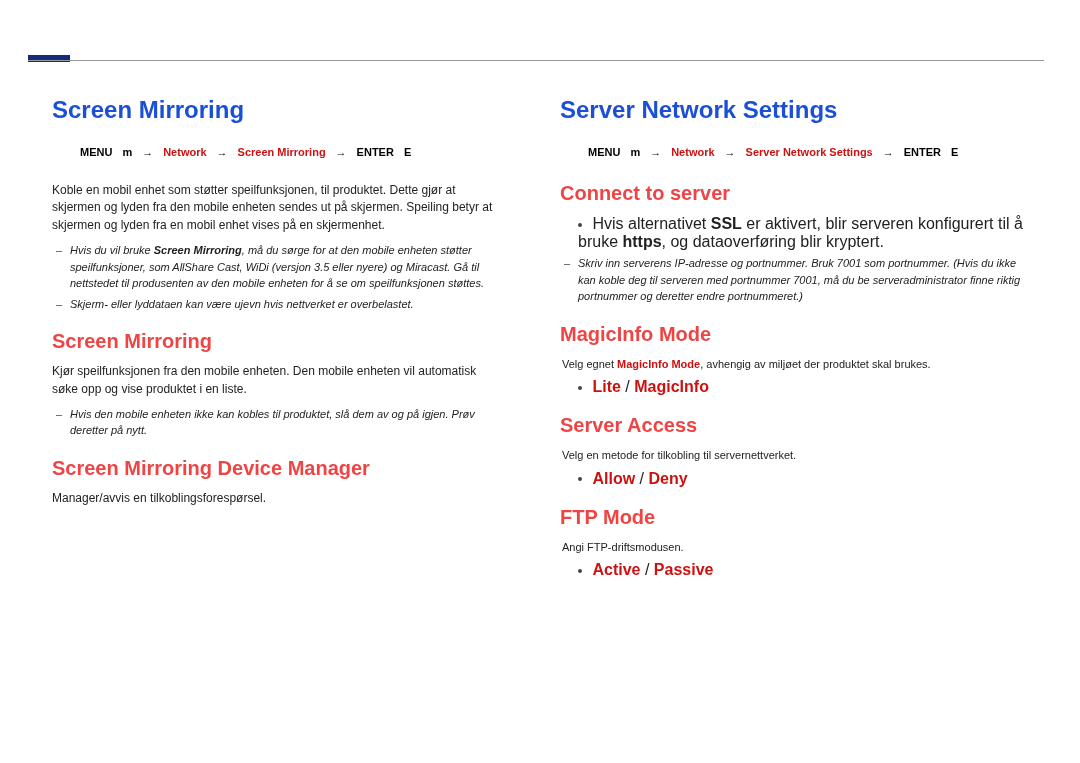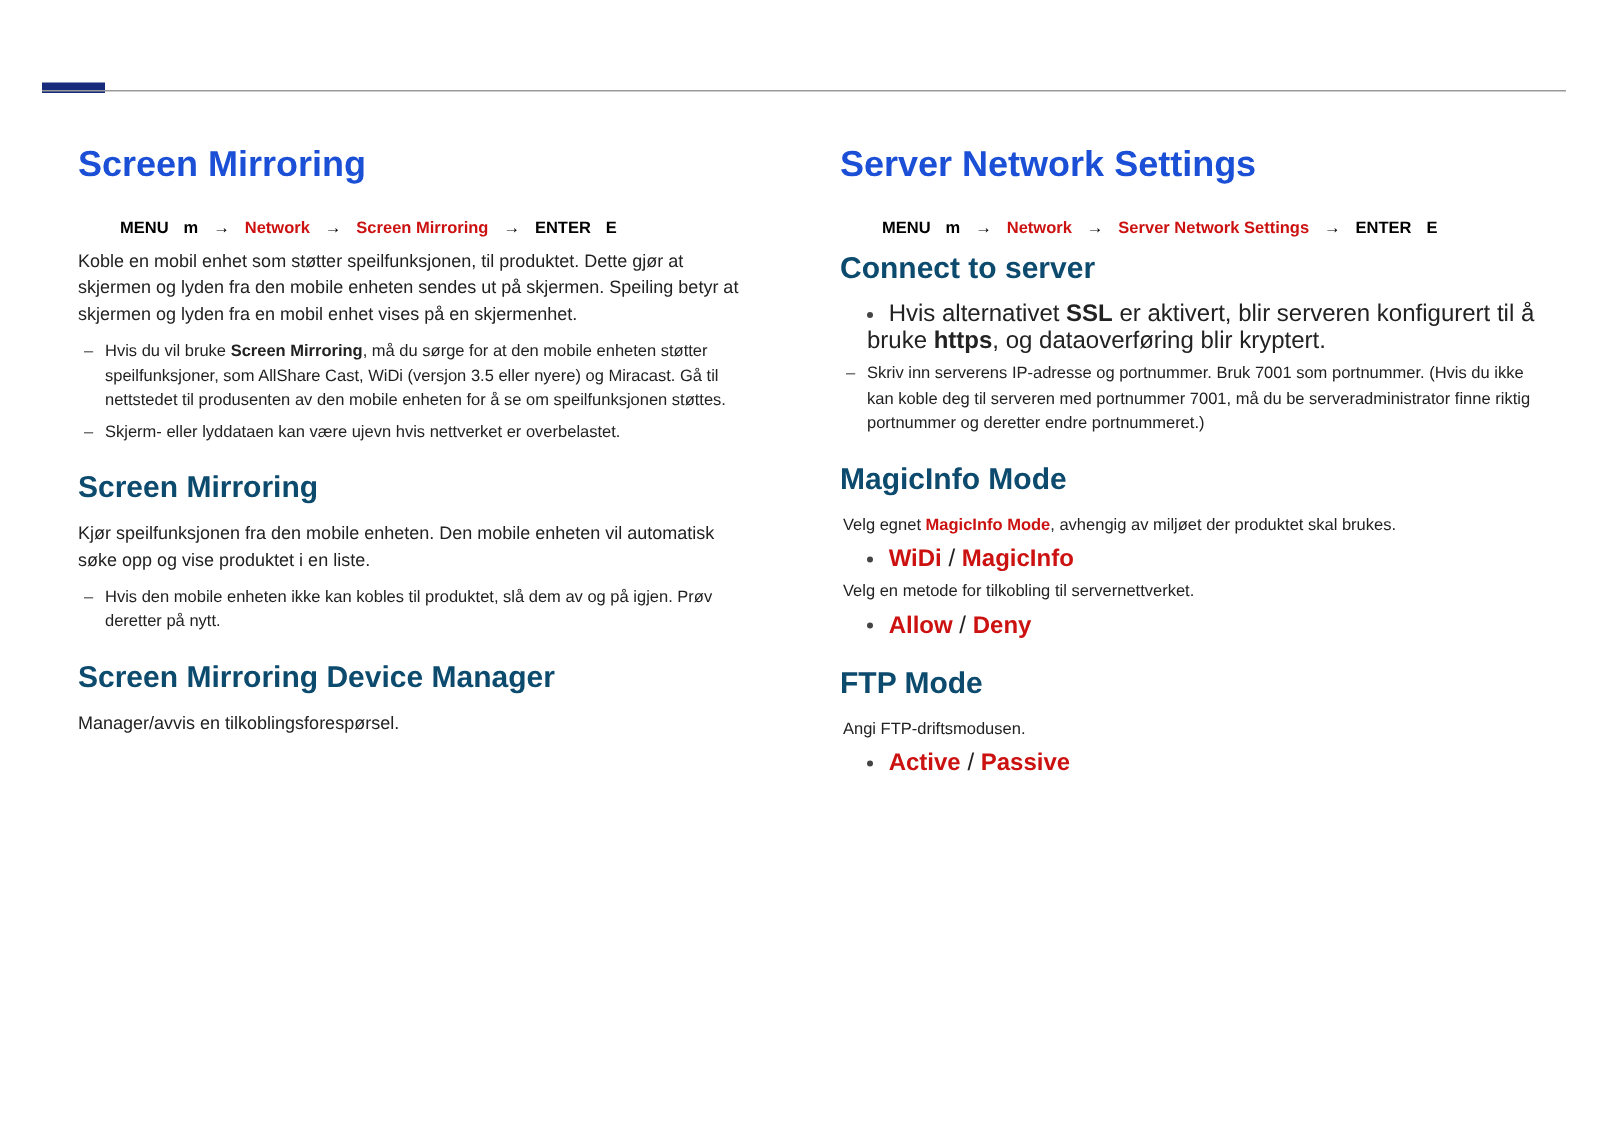--- a/index.html
+++ b/index.html
@@ -40,55 +40,56 @@
   .col.right { padding-right: 0; padding-left: 20px; }
   h1.section-title {
     color: #1a4fd6;
     font-size: 24px;
     font-weight: 700;
     margin-bottom: 22px;
   }
   .breadcrumb {
     font-size: 11px;
     font-weight: 700;
-    margin-bottom: 8px;
+    margin-bottom: 24px;
     display: flex;
     gap: 10px;
     align-items: center;
     padding-left: 28px;
   }
   .breadcrumb .bc-black { color: #000; }
   .breadcrumb .bc-red { color: #c11; }
   .arrow { color: #000; font-weight: 700; }
   p.body {
     font-size: 12px;
     line-height: 1.45;
     margin-bottom: 8px;
   }
   ul.dash {
     list-style: none;
     padding-left: 18px;
     margin-bottom: 10px;
+    font-style: italic;
   }
   ul.dash li {
     position: relative;
     font-size: 11px;
     line-height: 1.5;
     margin-bottom: 4px;
   }
   ul.dash li::before {
     content: "–";
     position: absolute;
     left: -14px;
     color: #444;
   }
   h2.subhead {
     font-size: 20px;
     font-weight: 700;
-    color: #0c4a6e;
+    color: #ef4444;
     margin: 18px 0 10px;
   }
   .inline-bold { font-weight: 700; }
   .bullet-line {
     font-size: 16px;
     margin: 4px 0 4px 0;
   }
   .bullet-line .dot {
     display: inline-block;
     width: 4px; height: 4px;
@@ -167,23 +168,24 @@
     <ul class="dash">
       <li>Skriv inn serverens IP-adresse og portnummer. Bruk 7001 som portnummer. (Hvis du ikke kan koble deg til serveren med portnummer 7001, må du be serveradministrator finne riktig portnummer og deretter endre portnummeret.)</li>
     </ul>
 
     <h2 class="subhead">MagicInfo Mode</h2>
     <p class="note">
       <span>Velg egnet </span><span class="red-word">MagicInfo Mode</span><span>, avhengig av miljøet der produktet skal brukes.</span>
     </p>
     <div class="bullet-line sub-indent">
       <span class="dot"></span>
-      <span class="red">WiDi</span><span> / </span><span class="red">MagicInfo</span>
+      <span class="red">Lite</span><span> / </span><span class="red">MagicInfo</span>
     </div>
 
+    <h2 class="subhead">Server Access</h2>
     <p class="note">Velg en metode for tilkobling til servernettverket.</p>
     <div class="bullet-line sub-indent">
       <span class="dot"></span>
       <span class="red">Allow</span><span> / </span><span class="red">Deny</span>
     </div>
 
     <h2 class="subhead">FTP Mode</h2>
     <p class="note">Angi FTP-driftsmodusen.</p>
     <div class="bullet-line sub-indent">
       <span class="dot"></span>

